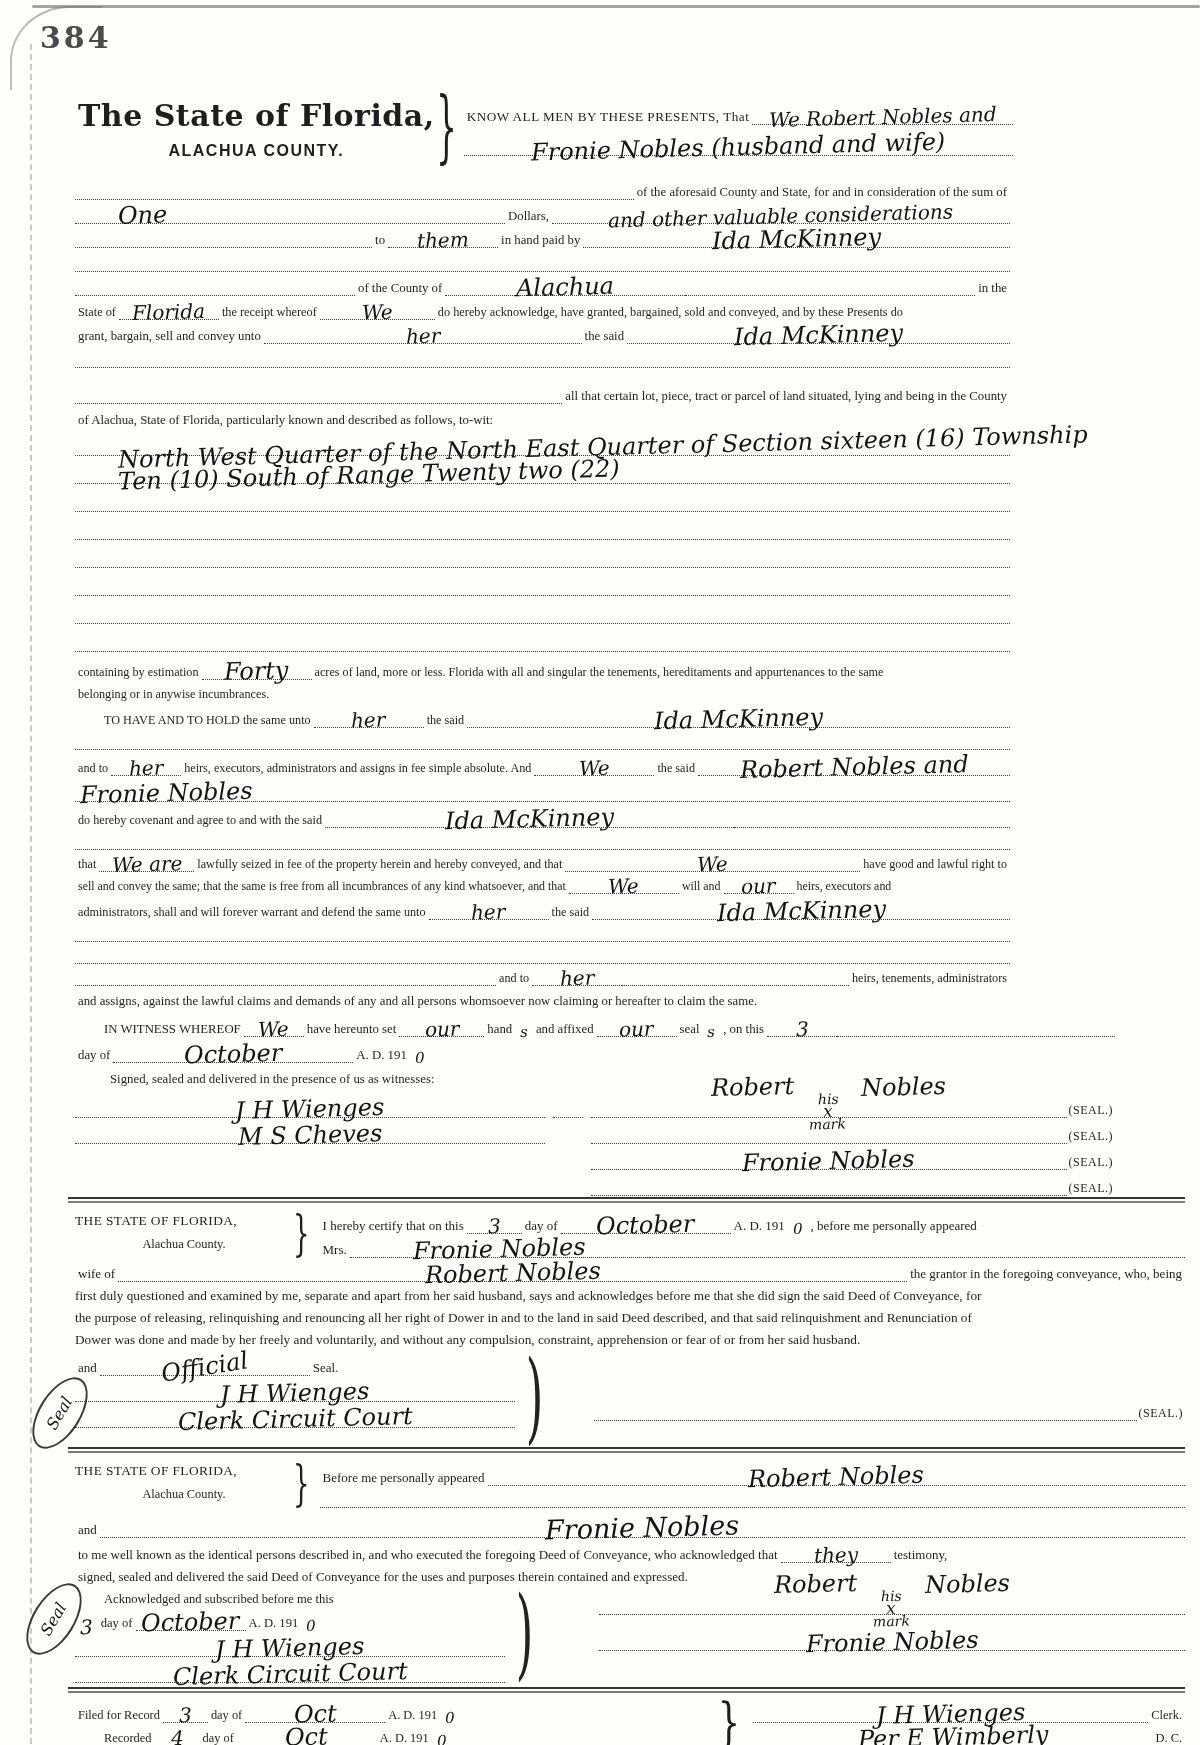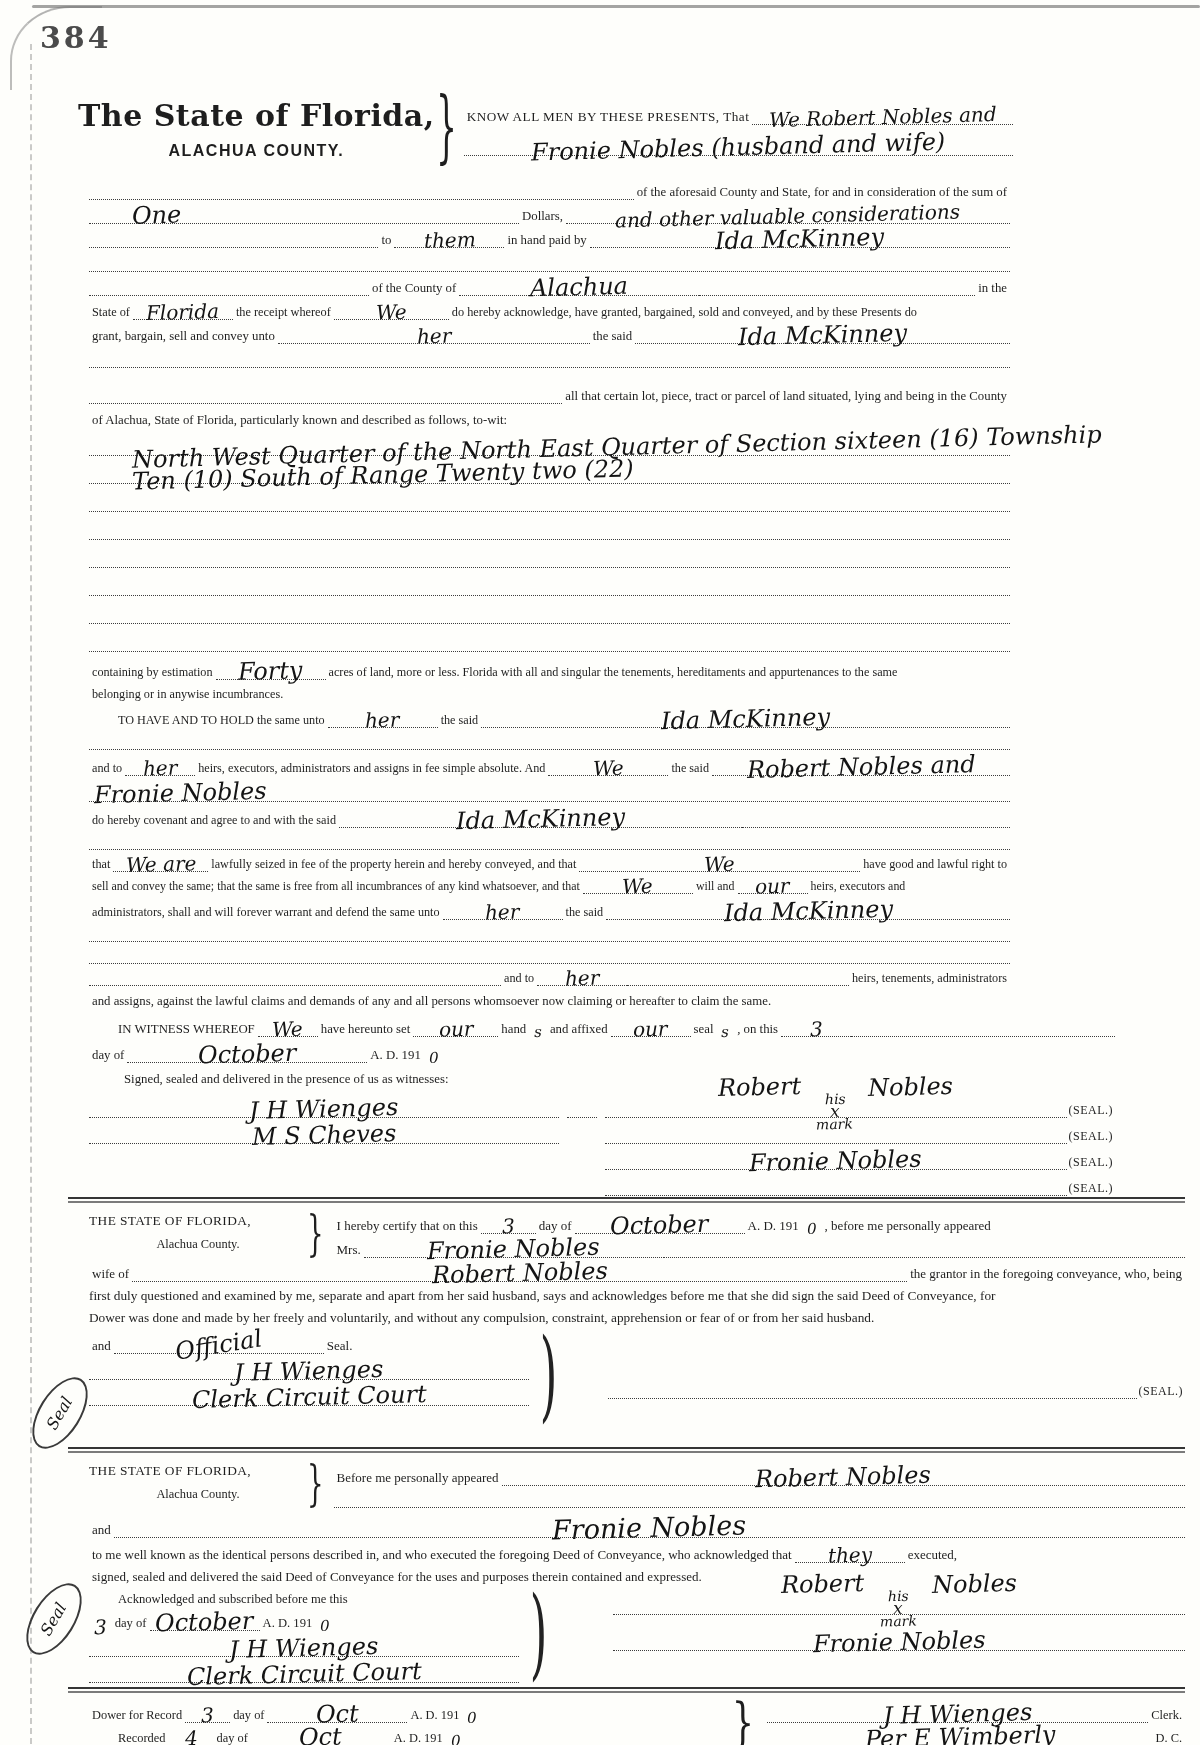--- a/index.html
+++ b/index.html
@@ -7,21 +7,21 @@
   .sheet{position:relative;width:1200px;height:1745px;background:#fefefb;overflow:hidden;
          font-family:"Liberation Serif",serif;color:#1e1e1e}
   
   .edge-top{position:absolute;top:5px;left:32px;right:0;height:3px;background:#4a4a4a;opacity:.5;border-radius:2px}
   .edge-corner{position:absolute;top:6px;left:10px;width:92px;height:84px;border-top:2px solid #777;
                border-left:2px solid #888;border-top-left-radius:60px 55px;opacity:.55}
   .edge-left{position:absolute;top:44px;left:30px;height:1700px;border-left:2px dashed #a0a0a0;opacity:.55}
   .pagenum{position:absolute;top:20px;left:40px;font-family:"DejaVu Serif",serif;font-size:30px;
            font-weight:bold;color:#4b4b4b;letter-spacing:3px}
   
-  .sec{position:absolute;left:89px}
+  .sec{position:absolute;left:75px}
   .row{display:flex;align-items:flex-end;height:24px;font-size:12.8px;white-space:nowrap;overflow:visible}
   .p{padding:0 3px;flex:0 0 auto}
   .f{flex:1 1 auto;border-bottom:1px dotted #3c3c3c;min-width:8px;text-align:center;position:relative}
   .f.tl{text-align:left;padding-left:38px}
   .nf{flex:1 1 auto;min-width:4px}
   .blank{height:24px;border-bottom:1px dotted #3c3c3c}
   .b28{height:28px}.b22{height:22px}
   .ind{margin-left:26px}.ind2{margin-left:32px}
   .hw{font-family:"DejaVu Serif",serif;font-style:italic;display:inline-block;font-size:20px;line-height:.8;
       white-space:nowrap;transform:rotate(-1.5deg);position:relative;top:4px;padding:0 5px;color:#141414}
@@ -338,20 +338,21 @@
           <span class="f"></span>
         </div>
       </div>
     </div>
     <div class="row" style="height:24px;font-size:13px">
       <span class="p">wife of</span>
       <span class="f"><span class="hw big">Robert Nobles</span></span>
       <span class="p">the grantor in the foregoing conveyance, who, being</span>
     </div>
     <div class="para">first duly questioned and examined by me, separate and apart from her said husband, says and acknowledges before me that she did sign the said Deed of Conveyance, for</div>
+    <div class="para">the purpose of releasing, relinquishing and renouncing all her right of Dower in and to the land in said Deed described, and that said relinquishment and Renunciation of</div>
     <div class="para">Dower was done and made by her freely and voluntarily, and without any compulsion, constraint, apprehension or fear of or from her said husband.</div>
     <div class="testwrap">
       <div class="test-left">
         <div class="row" style="height:25px">
           <span class="p">and</span>
           <span class="f" style="flex:0 0 210px"><span class="hw big rot">Official</span></span>
           <span class="p">Seal.</span>
         </div>
         <div class="row" style="height:26px">
           <span class="f"><span class="hw big">J H Wienges</span></span>
@@ -390,21 +391,21 @@
         </div>
       </div>
     </div>
     <div class="row" style="height:30px;font-size:13px">
       <span class="p">and</span>
       <span class="f"><span class="hw bigger">Fronie Nobles</span></span>
     </div>
     <div class="row" style="height:25px;font-size:13px">
       <span class="p">to me well known as the identical persons  described in, and who executed the foregoing Deed of Conveyance, who acknowledged that</span>
       <span class="f" style="flex:0 0 110px"><span class="hw">they</span></span>
-      <span class="p">executed,</span>
+      <span class="p">testimony,</span>
     </div>
     <div class="row" style="height:22px;font-size:13px">
       <span class="p">signed, sealed and delivered the said Deed of Conveyance for the uses and purposes therein contained and expressed.</span>
     </div>
     <div class="a2grid">
       <div class="a2-left">
         <div class="row" style="height:20px">
           <span class="p ind">Acknowledged and subscribed before me this</span>
         </div>
         <div class="row" style="height:24px">
@@ -437,21 +438,21 @@
       </div>
     </div>
   </div>
 
   <div class="hr hr3"></div>
 
   <div class="sec s-rec">
     <div class="rec">
       <div class="rec-left">
         <div class="row">
-          <span class="p">Dower for Record</span>
+          <span class="p">Filed for Record</span>
           <span class="f" style="flex:0 0 45px"><span class="hw">3</span></span>
           <span class="p">day of</span>
           <span class="f" style="flex:0 0 140px"><span class="hw big">Oct</span></span>
           <span class="p">A. D. 191</span>
           <span class="hw sm">0</span>
         </div>
         <div class="row">
           <span class="p ind">Recorded</span>
           <span class="f" style="flex:0 0 45px"><span class="hw">4</span></span>
           <span class="p">day of</span>

